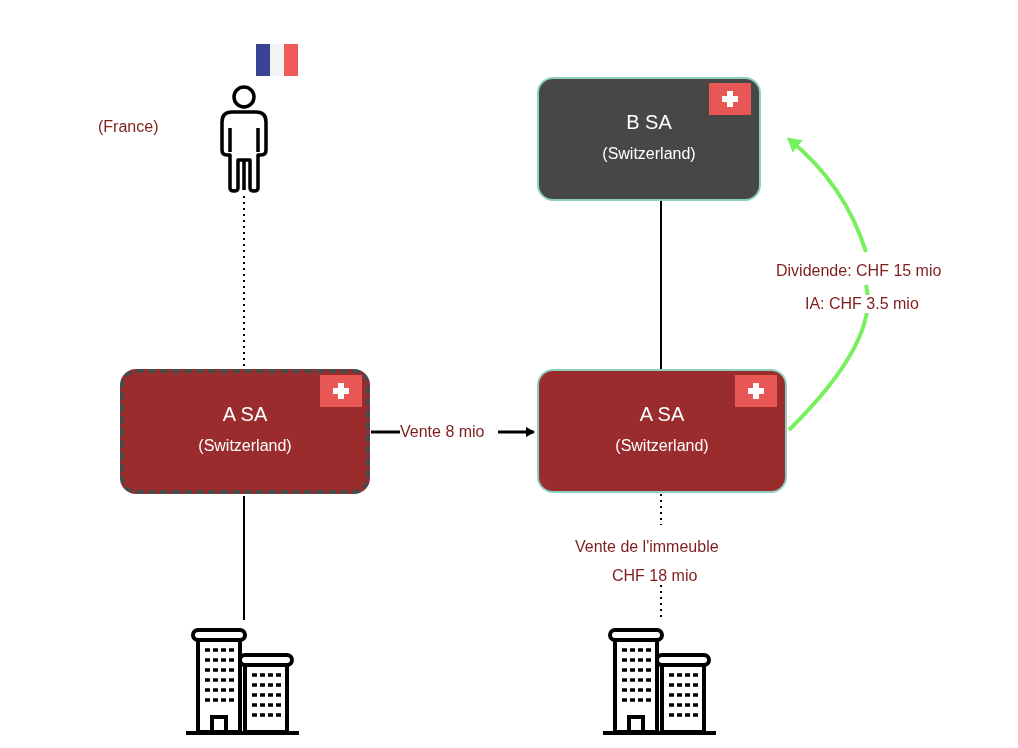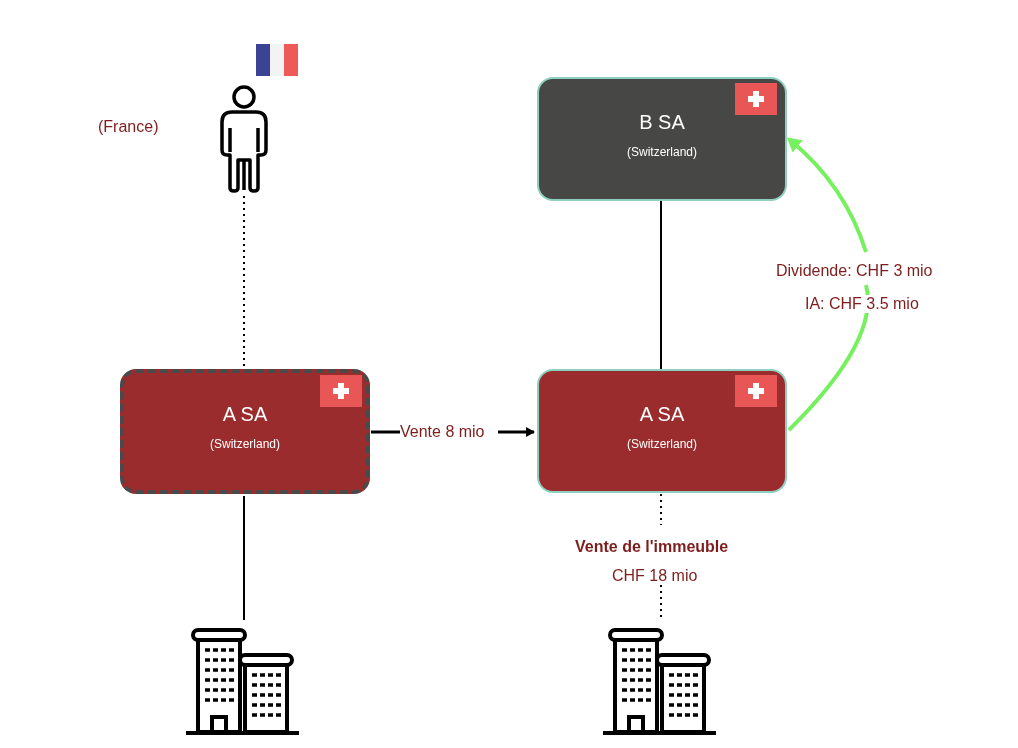--- a/index.html
+++ b/index.html
@@ -2,22 +2,22 @@
 <html><head>
   <meta charset="utf-8">
   <style>
     html, body { margin: 0; padding: 0; background: #ffffff; }
     body { width: 1018px; height: 748px; position: relative; overflow: hidden;
            font-family: "Liberation Sans", sans-serif; }
     svg.canvas { position: absolute; left: 0; top: 0; }
     .node { position: absolute; box-sizing: border-box; border-radius: 16px;
             color: #ffffff; text-align: center; }
     .node .name { position: absolute; left: 0; right: 0; top: 32px; font-size: 20px; }
-    .node .country { position: absolute; left: 0; right: 0; top: 66px; font-size: 12px; }
-    .node-b { left: 537px; top: 77px; width: 250px; height: 124px;
+    .node .country { position: absolute; left: 0; right: 0; top: 66px; font-size: 16px; }
+    .node-b { left: 537px; top: 77px; width: 224px; height: 124px;
               background: #474745; border: 2px solid #8ed0c0; }
     .node-a-right { left: 537px; top: 369px; width: 250px; height: 124px;
               background: #9b2c2e; border: 2px solid #8ed0c0; }
     .node-a-left { left: 120px; top: 369px; width: 250px; height: 125px;
               background: #9b2c2e; border: 4px dashed #4a4a4a; }
     .ch-flag { position: absolute; width: 42px; height: 32px; background: #e85656; }
     .ch-flag::before { content: ""; position: absolute; left: 13px; top: 13px; width: 16px; height: 6px; background: #fff; }
     .ch-flag::after { content: ""; position: absolute; left: 18px; top: 8px; width: 6px; height: 16px; background: #fff; }
     .fr-flag { position: absolute; left: 256px; top: 44px; width: 42px; height: 32px; display: flex; }
     .fr-flag span { flex: 1; }
@@ -124,17 +124,17 @@
 </div>
 
 <div class="node node-a-left">
   <div class="ch-flag" style="right:4px; top:2px;"></div>
   <div class="name" style="top:30px;">A SA</div>
   <div class="country" style="top:64px;">(Switzerland)</div>
 </div>
 
 <div class="label" style="left:400px; top:423px;">Vente 8 mio</div>
 
-<div class="label" style="left:776px; top:262px;">Dividende: CHF 3 mio</div>
+<div class="label" style="left:776px; top:262px;">Dividende: CHF 15 mio</div>
 <div class="label" style="left:805px; top:295px;">IA: CHF 3.5 mio</div>
 
-<div class="label" style="left:575px; top:538px;font-weight:bold;">Vente de l'immeuble</div>
+<div class="label" style="left:575px; top:538px;">Vente de l'immeuble</div>
 <div class="label" style="left:612px; top:567px;text-align:right;">CHF 18 mio</div>
 
 </body></html>

